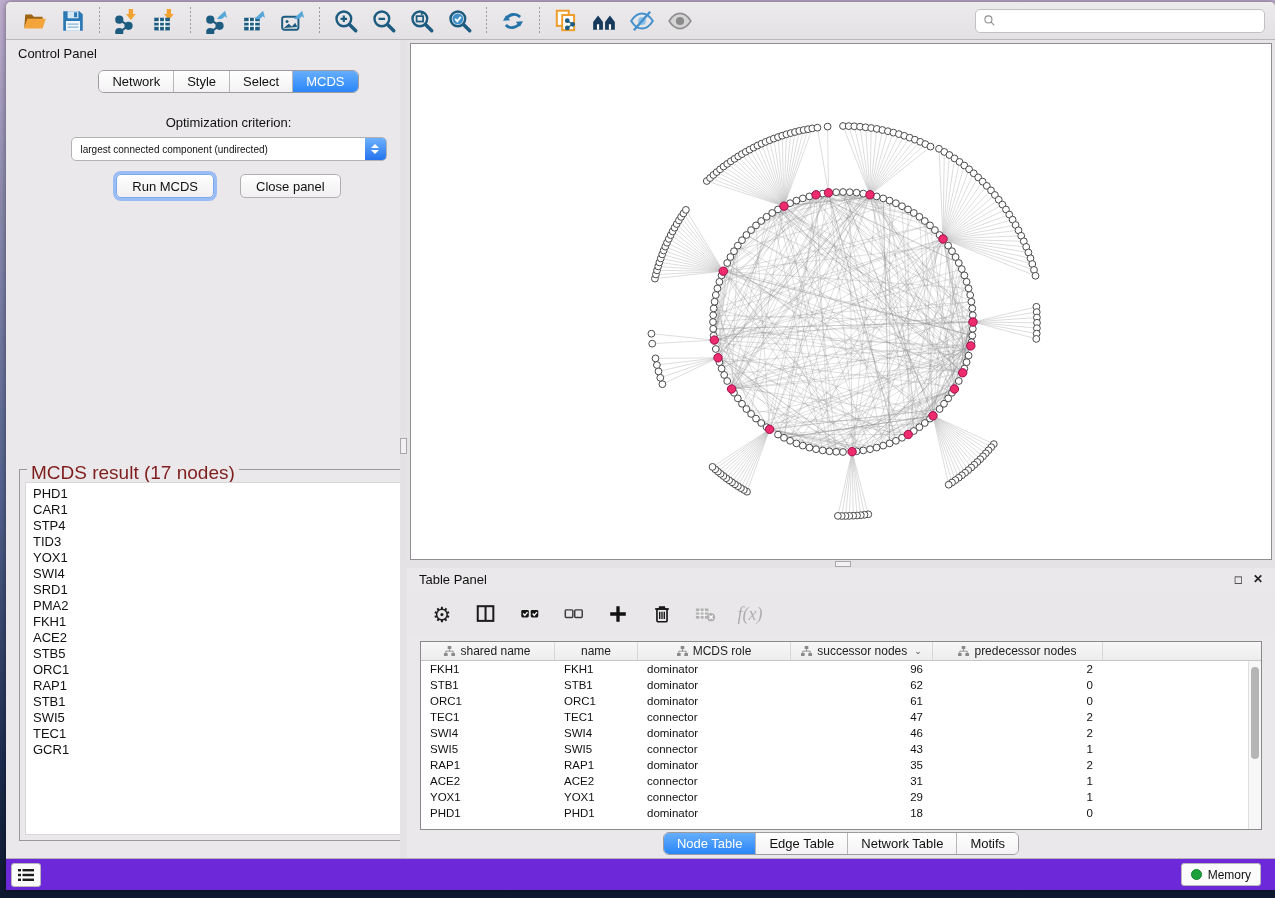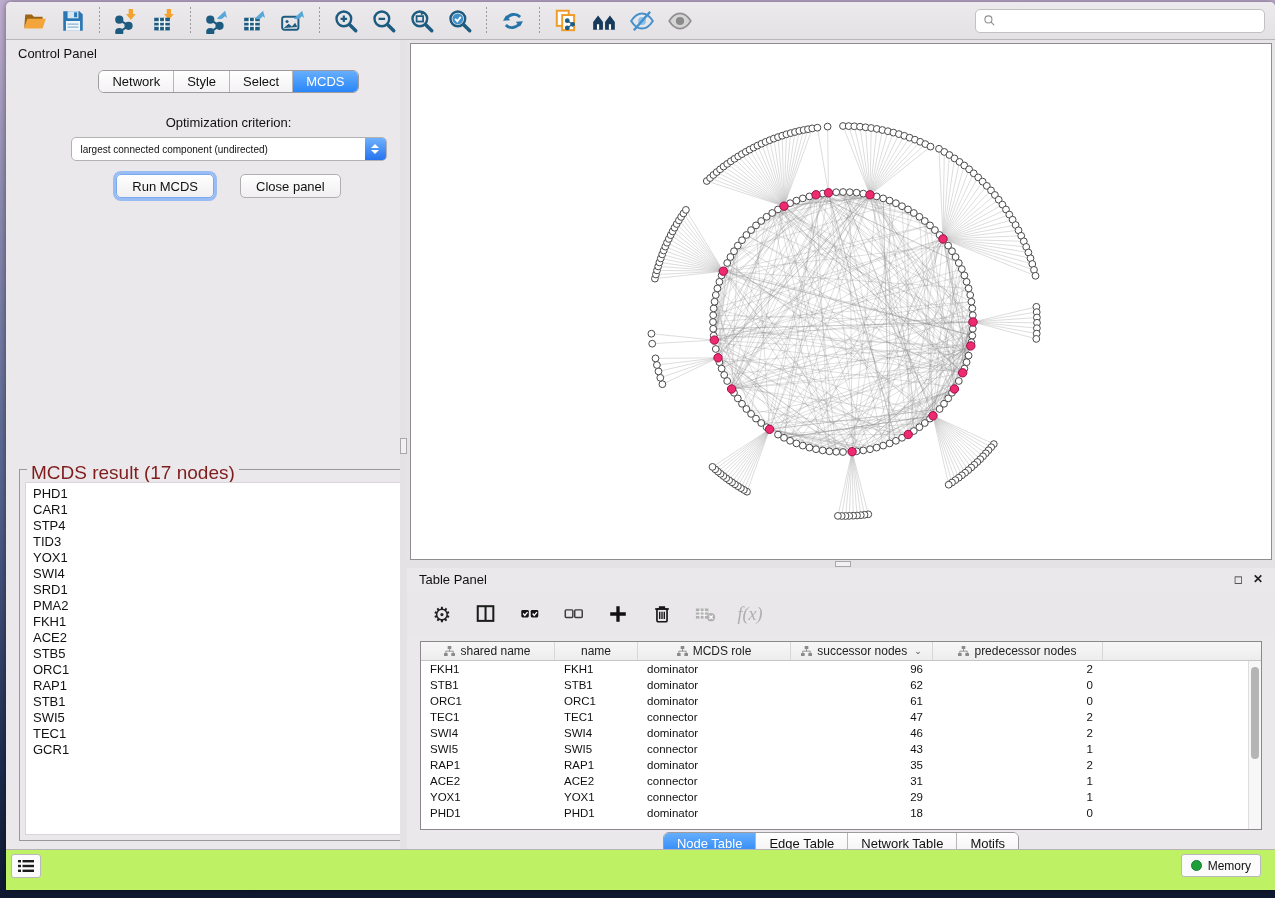--- a/index.html
+++ b/index.html
@@ -123,21 +123,21 @@
   .td.l { padding-left:9px; text-align:left; }
   .td.r { padding-right:10px; text-align:right; }
   .tbl-vscroll { position:absolute; right:0; top:19px; bottom:0; width:13px; background:#f7f7f7;
     border-left:1px solid #dedede; }
   .tbl-thumb { position:absolute; left:2px; right:2px; top:6px; height:92px;
     background:#b5b5b5; border-radius:5px; }
 
   .tp-tabs { position:absolute; left:0; right:0; bottom:3px; display:flex; justify-content:center; }
 
   
-  .status-bar { position:absolute; left:0; right:0; bottom:0; height:41px; background:#bef264;
+  .status-bar { position:absolute; left:0; right:0; bottom:0; height:32px; background:#6d28d9;
     border-top:1px solid #b5b3b5;text-align:center; }
   .sb-left { position:absolute; left:5px; top:4px; width:30px; height:24px; background:#fbfbfb;
     border:1px solid #b9b7b9; border-radius:3px; display:flex; align-items:center; justify-content:center; }
   .sb-left svg { width:16px; height:14px; }
   .memory-btn { position:absolute; right:14px; top:4px; height:23px; background:#fbfbfb;
     border:1px solid #b9b7b9; border-radius:3px; display:flex; align-items:center; gap:6px;
     padding:0 9px; font-size:12px; color:#111; cursor:default; }
   .mem-dot { width:11px; height:11px; border-radius:50%; background:#1ca03a; border:1px solid #12812c; }
 </style>
 </head>

